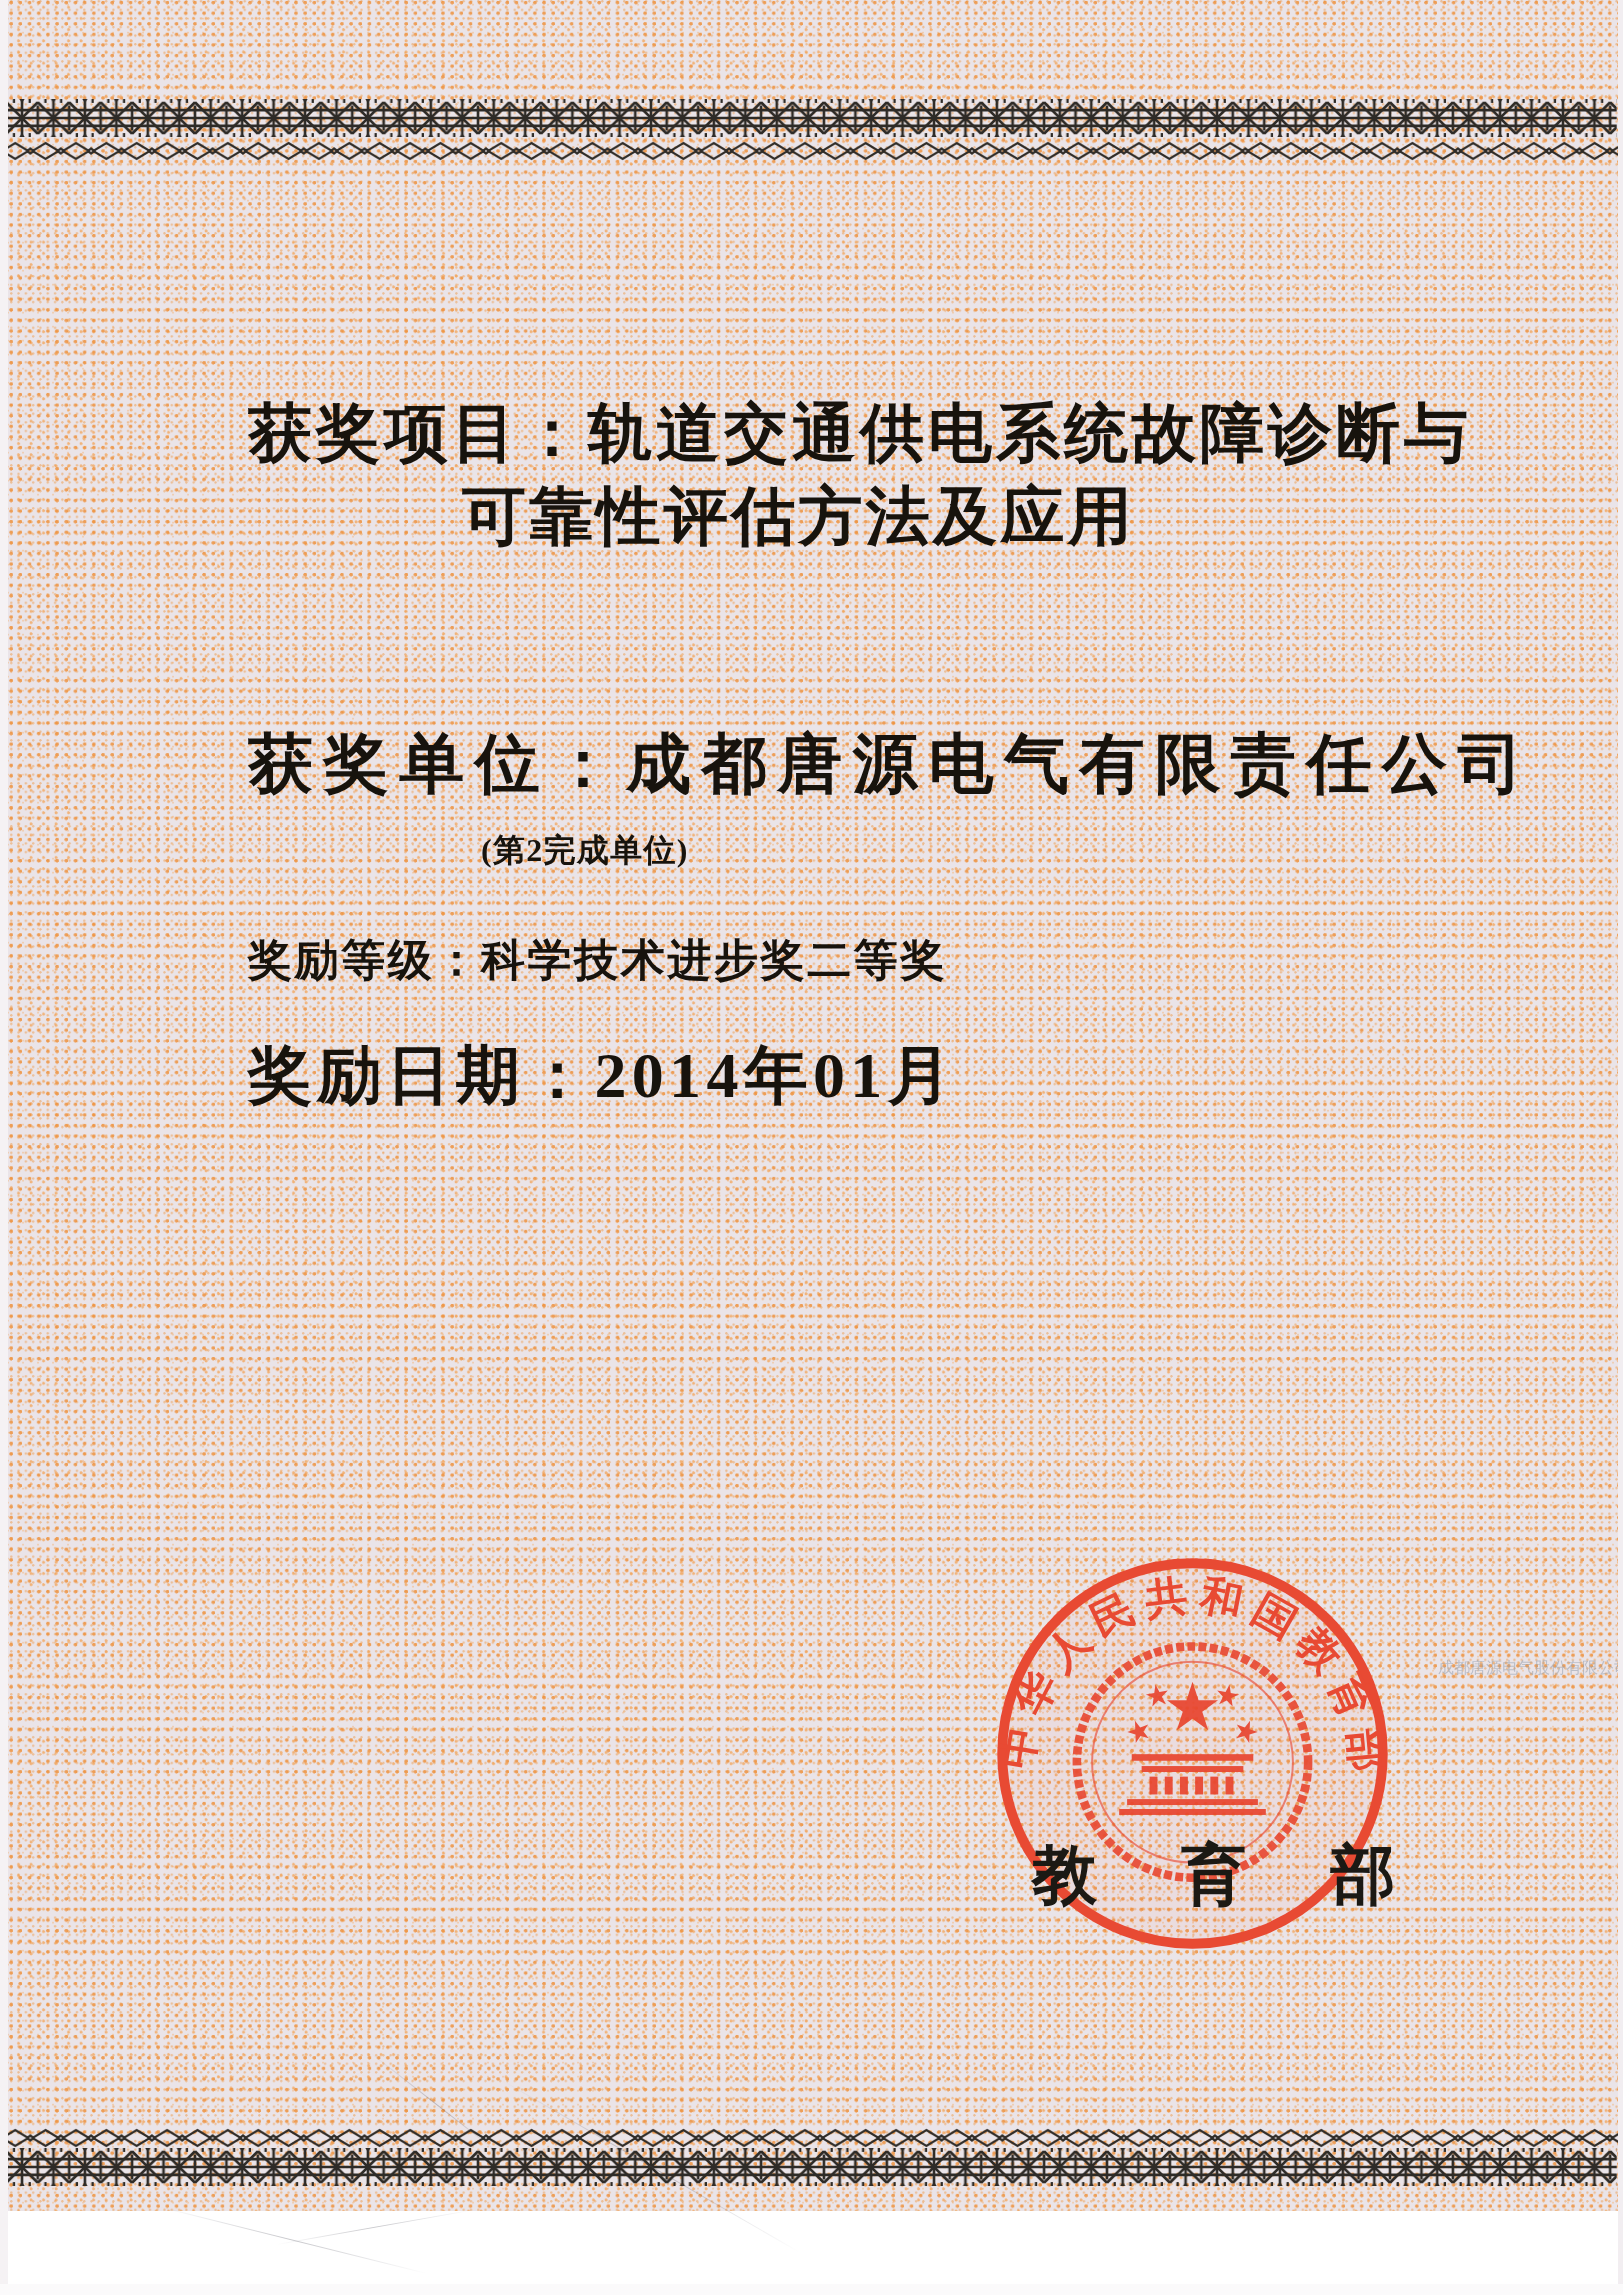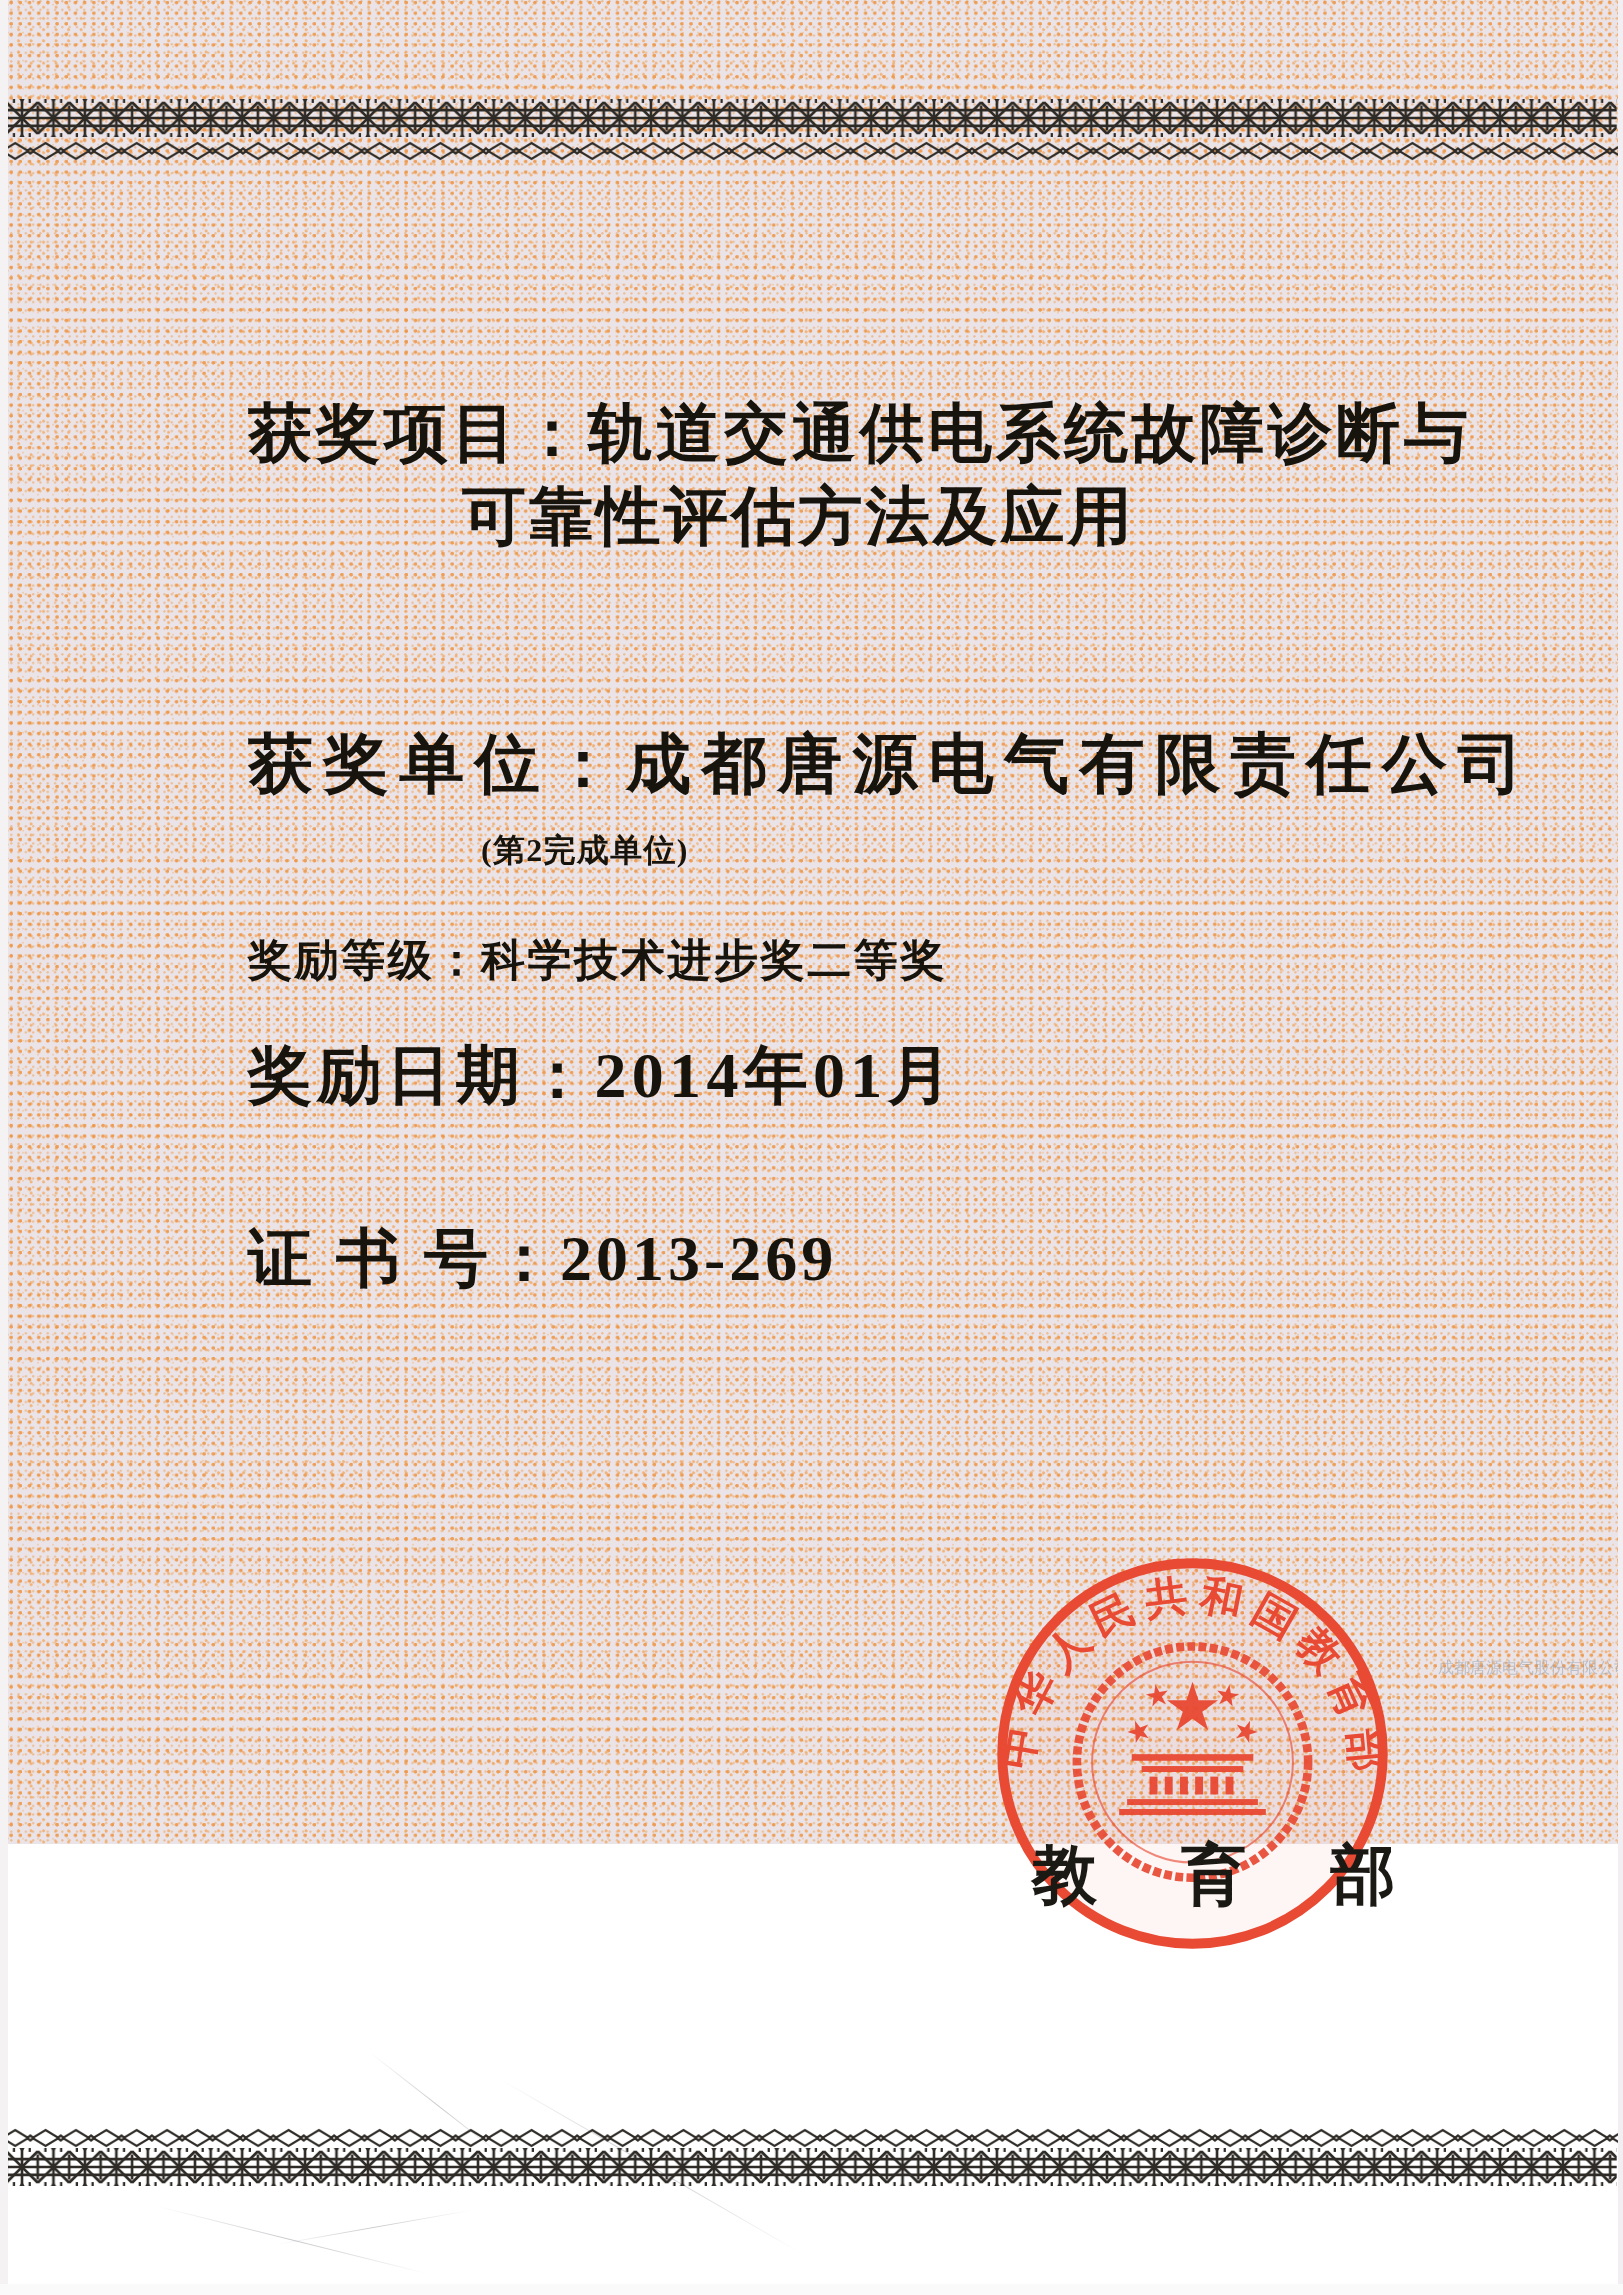--- a/index.html
+++ b/index.html
@@ -1,21 +1,21 @@
 <!DOCTYPE html>
 <html style="font-size:10.6px"><head>
 <meta charset="utf-8">
 <style>
   html,body{margin:0;padding:0;}
   body{
     width:1623px;height:2295px;position:relative;overflow:hidden;
     font-family:"Liberation Serif","DejaVu Serif",serif;
   }
   .page{
-    position:absolute;left:0;top:0;width:1623px;height:1844px;
+    position:absolute;left:0;top:0;width:1623px;height:2211px;
     background-color:#eae4e8;
     background-image:
       radial-gradient(circle at 2px 2.6px,  rgba(238,146,62,.85) 1.5px, transparent 2.1px),
       radial-gradient(circle at 6px 7.3px, rgba(243,160,80,.72) 1.2px, transparent 1.8px),
       radial-gradient(circle at 4px 1.3px,  rgba(236,152,70,.50) 0.9px, transparent 1.5px),
       radial-gradient(circle at 8px 4.6px, rgba(245,170,95,.38) 0.8px, transparent 1.3px);
     background-size: 9.2px 10.6px, 12.5px 11.2px, 7.3px 8.6px, 15px 14px;
   }
   .border-strip{position:absolute;left:0;width:1623px;display:block;}
   #band-top{top:99px;height:38px;}
@@ -104,21 +104,20 @@
   <div class="line" id="project-line2">可靠性评估方法及应用</div>
 
   <div class="line" id="awardee-line"><span>获奖单位：</span><span>成都唐源电气有限责任公司</span></div>
 
   <div class="line" id="awardee-note">(第2完成单位)</div>
 
   <div class="line" id="grade-line"><span>奖励等级：</span><span>科学技术进步奖二等奖</span></div>
 
   <div class="line" id="awarddate-line"><span>奖励日期：</span><span>2014年01月</span></div>
 
-  <div class="line" id="certno-line"><span>证 书 号：</span><span>2013-269</span></div>
 
   <svg id="seal-svg" viewBox="0 0 610 610" xmlns="http://www.w3.org/2000/svg">
     <defs>
       <path id="sealArc" d="M 72,400 A 243 243 0 1 1 538,400" fill="none"></path>
       <path id="star" d="M0,-52 L11.7,-16.1 L49.5,-16.1 L18.9,6.1 L30.6,42.1 L0,19.9 L-30.6,42.1 L-18.9,6.1 L-49.5,-16.1 L-11.7,-16.1 Z"></path>
     </defs>
     <circle cx="305" cy="305" r="286" fill="rgba(232,74,51,0.05)" stroke="none"></circle>
     <circle cx="305" cy="305" r="288" fill="none" stroke="#e84a33" stroke-width="15"></circle>
     <text font-size="64" letter-spacing="14" fill="#e84a33" font-weight="bold" font-family="Liberation Serif, DejaVu Serif, serif">
       <textPath href="#sealArc" startOffset="70">中华人民共和国教育部</textPath>

